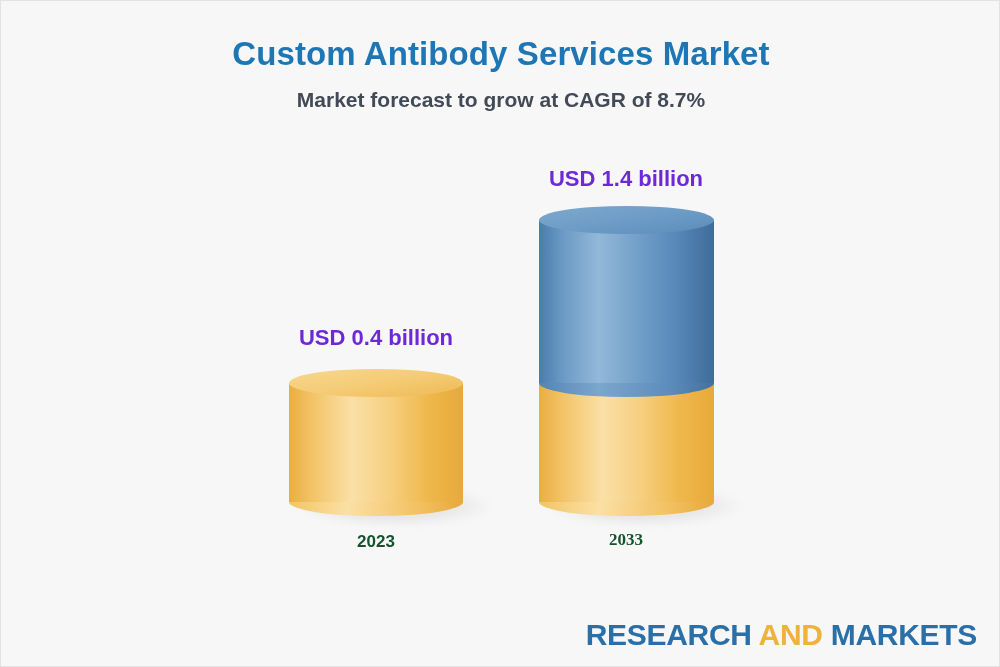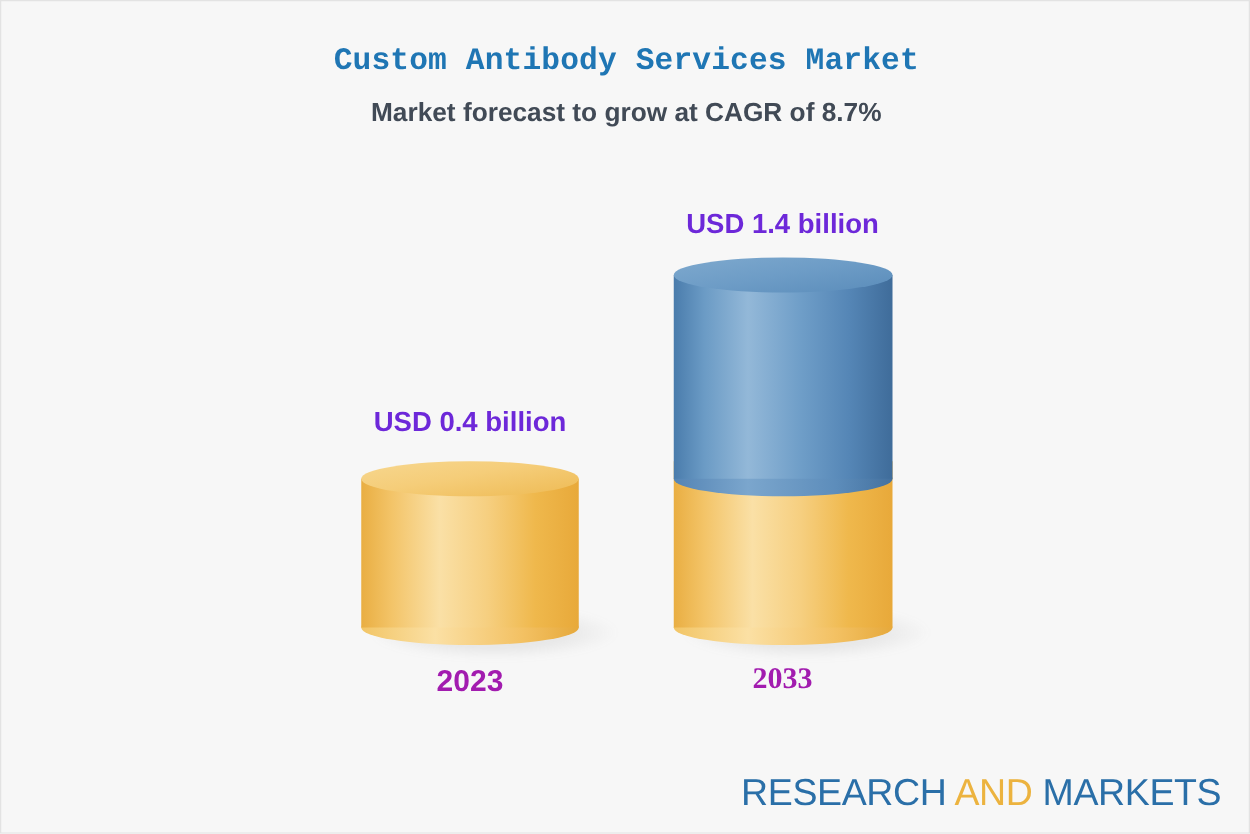--- a/index.html
+++ b/index.html
@@ -26,27 +26,26 @@
 
   
   .header {
     position: absolute;
     top: 34px;
     left: 0;
     width: 1000px;
     text-align: center;
   }
   .chart-title {
-    font-size: 25px;
+    font-size: 33px;
     font-weight: bold;
     color: #1f76b4;
     letter-spacing: 0.1px;
     line-height: 1.15;
     margin: 0;
-    font-family: Liberation Mono, monospace;
   }
   .chart-subtitle {
     font-size: 21px;
     font-weight: bold;
     color: #414a56;
     line-height: 1.2;
     margin: 14px 0 0 0;
   }
 
   
@@ -67,23 +66,23 @@
     font-size: 22px;
     font-weight: bold;
     color: #6d28d9;
     white-space: nowrap;
   }
 
   .cat-label {
     position: absolute;
     width: 320px;
     text-align: center;
-    font-size: 24px;
-    font-weight: bold;
-    color: #a21caf;
+    font-size: 17px;
+    font-weight: bold;
+    color: #14532d;
   }
 
   
   .cyl { position: absolute; }
   .cyl-body {
     position: absolute;
     left: 0;
     width: 100%;
   }
   .cyl-top {
@@ -119,21 +118,21 @@
     letter-spacing: 0.1px;
   }
   .brand {
     position: absolute;
     right: 22px;
     bottom: 16px;
     text-align: right;
   }
   .brand-main {
     font-size: 30px;
-    font-weight: normal;
+    font-weight: bold;
     letter-spacing: -0.3px;
     line-height: 1;
     white-space: nowrap;
   }
   .brand-main .b-blue { color: #2a6fa8; }
   .brand-main .b-gold { color: #ecb33f; }
   .brand-tag {
     margin-top: 5px;
     font-size: 13.2px;
     font-weight: bold;

